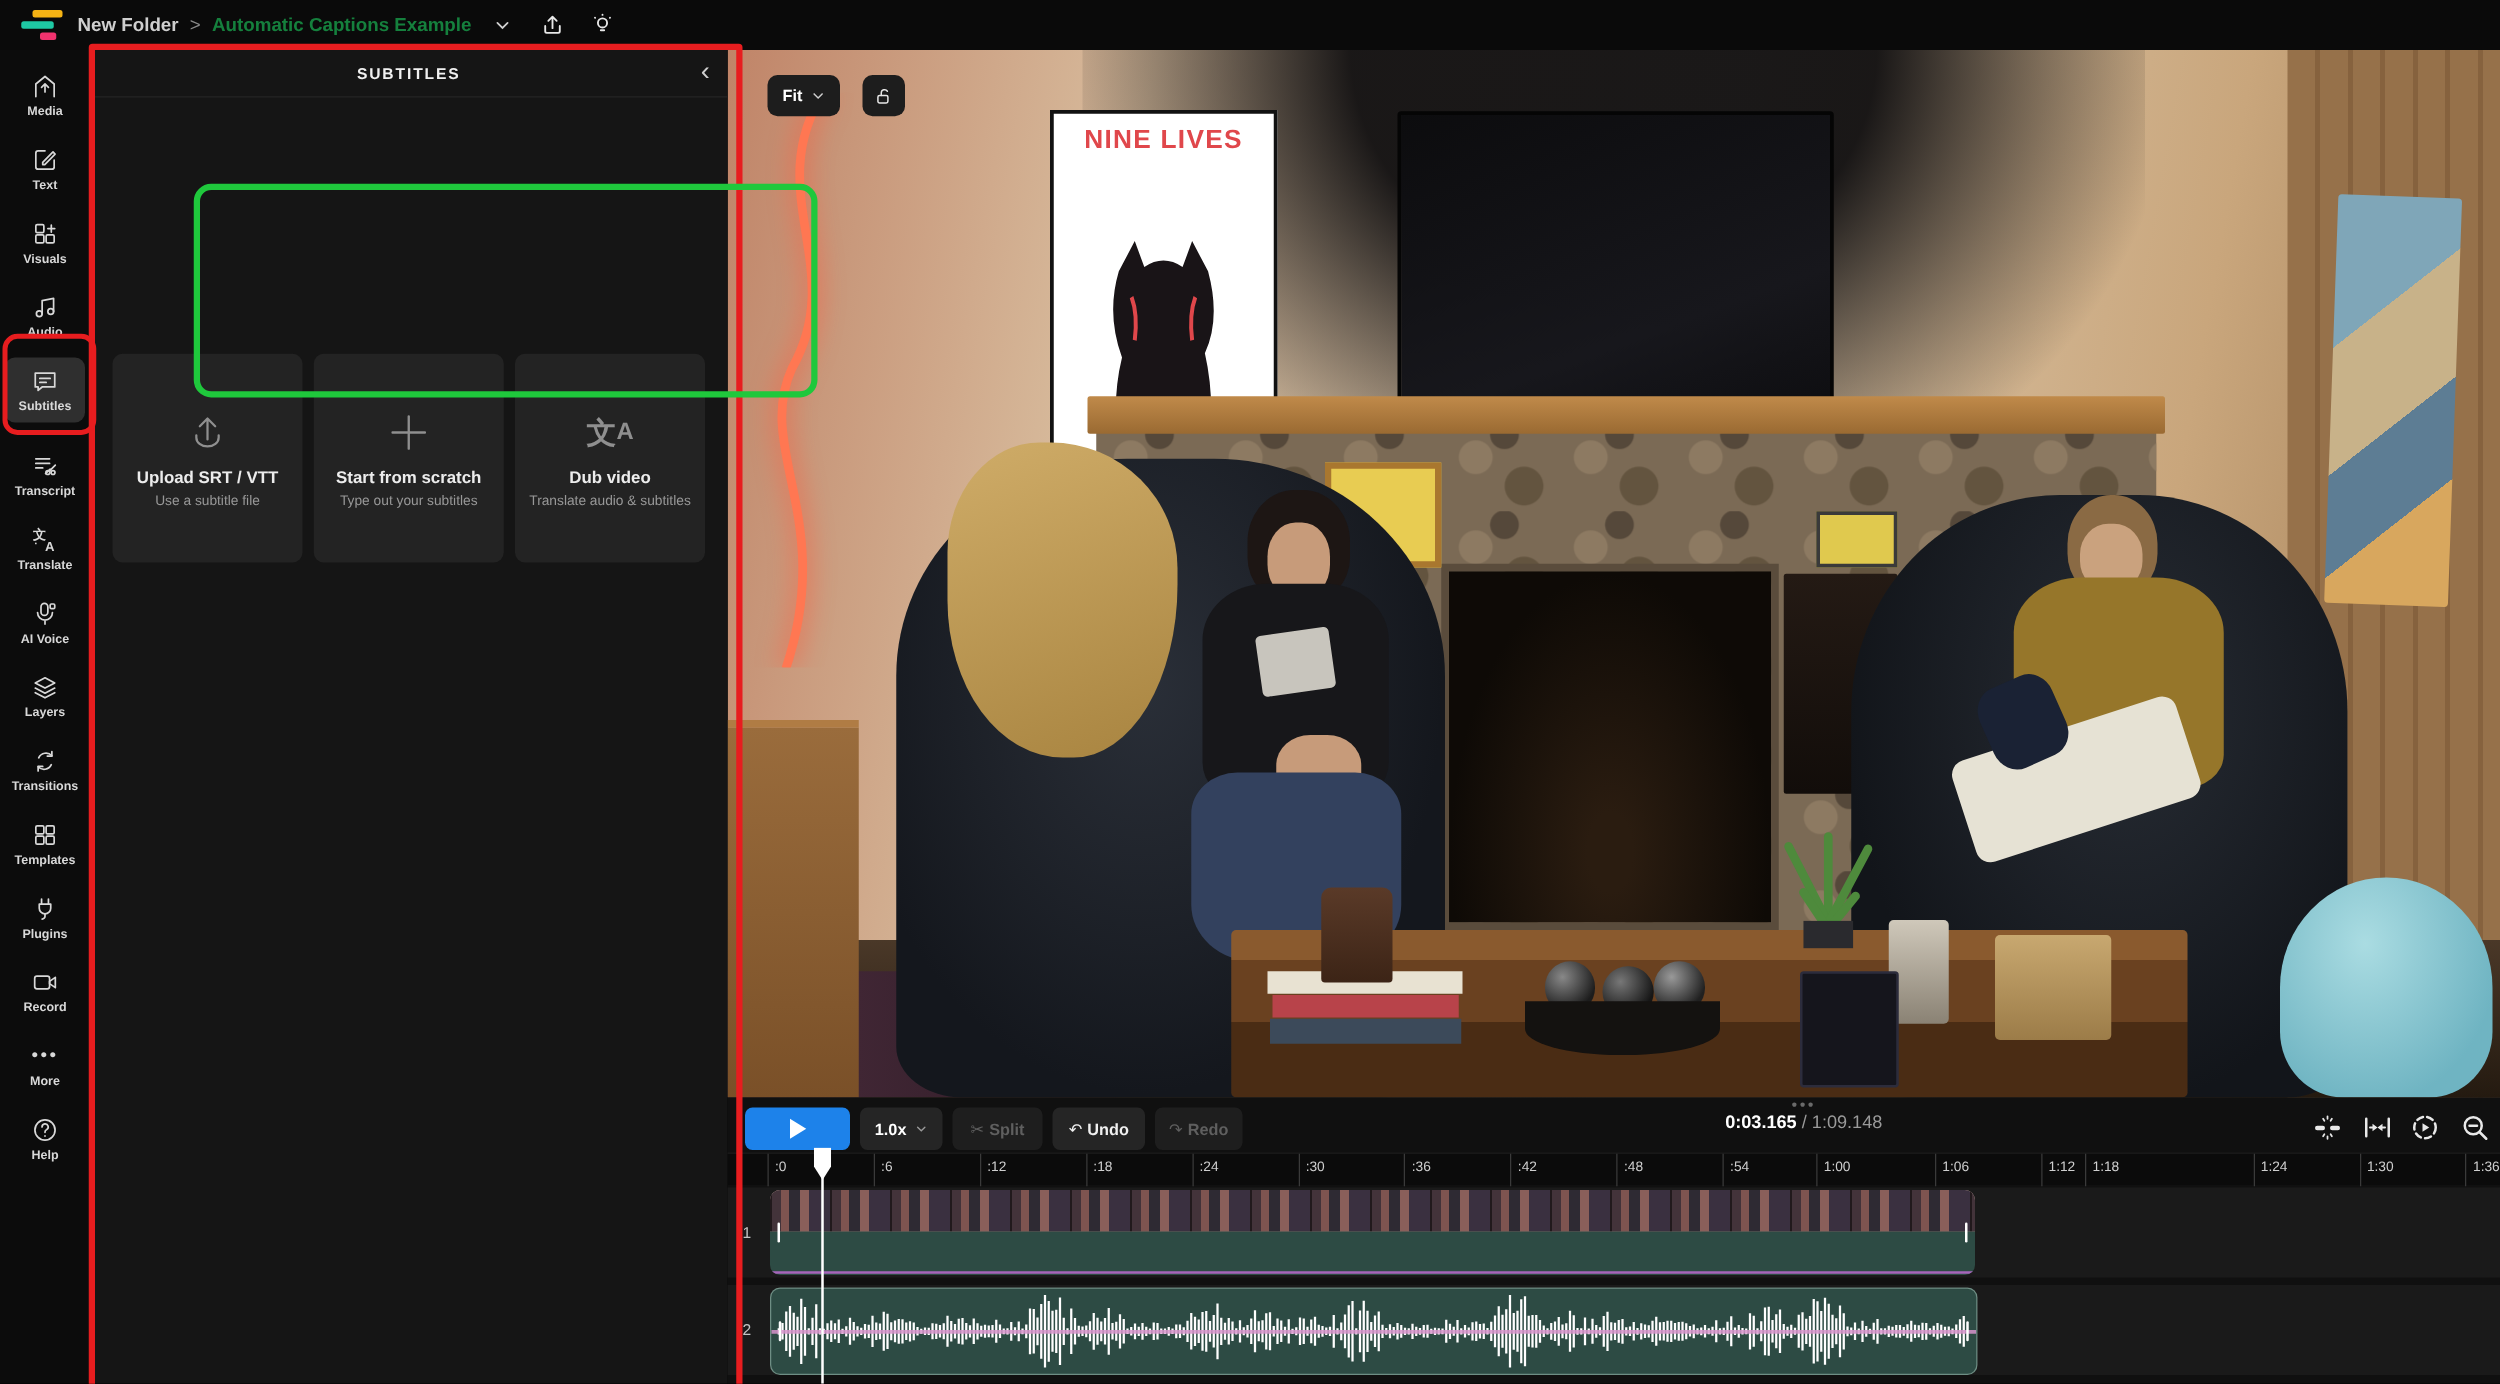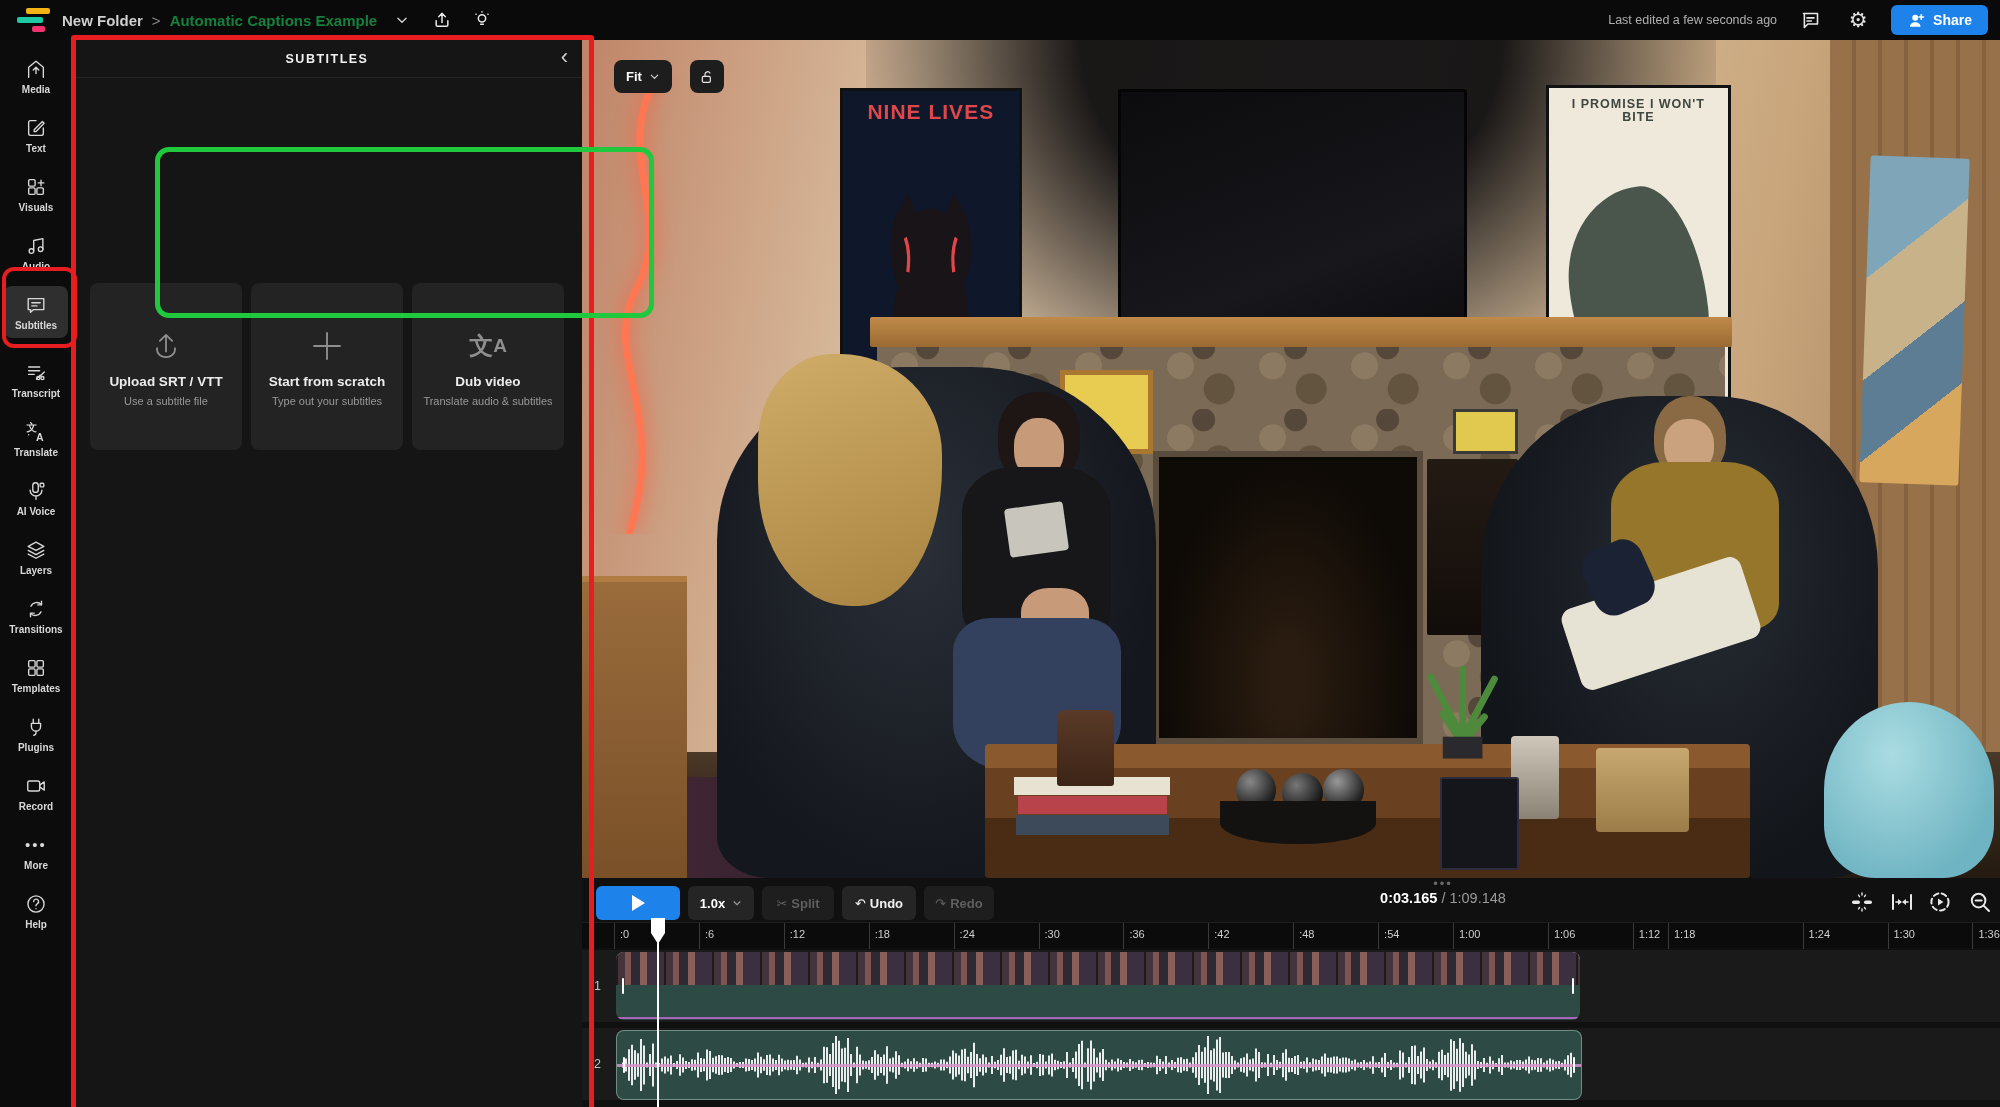--- a/index.html
+++ b/index.html
@@ -123,38 +123,20 @@
         <path d="M12 15V4M12 4L8 8M12 4l4 4"></path>
         <path d="M5 13v5a1.5 1.5 0 0 0 1.5 1.5h11A1.5 1.5 0 0 0 19 18v-5"></path>
       </svg>
   </span>
   <span class="tb-ic">
     <svg width="20" height="20" viewBox="0 0 24 24" fill="none" stroke="#e8e8e8" stroke-width="1.8" stroke-linecap="round">
         <circle cx="12" cy="10" r="4.4"></circle>
         <path d="M10.4 17h3.2M12 2.2v.1M4.8 5l.1.1M19.2 5l-.1.1"></path>
       </svg>
   </span>
-  <div id="tb-right">
-    <span id="last-edited">Last edited a few seconds ago</span>
-    <span class="tb-ic" style="margin:0;">
-      <svg width="21" height="21" viewBox="0 0 24 24" fill="none" stroke="#e8e8e8" stroke-width="1.8" stroke-linejoin="round">
-          <path d="M4 4h16v12H9l-4 4V4z"></path>
-          <path d="M8 9h8M8 12.5h5" stroke-linecap="round"></path>
-        </svg>
-    </span>
-    <span class="tb-ic" style="margin:0;font-size:21px;">⚙</span>
-    <div id="share-btn">
-      <svg width="18" height="16" viewBox="0 0 24 20" fill="#fff">
-          <circle cx="11" cy="7" r="4"></circle>
-          <path d="M4 19c0-4 3.2-6 7-6s7 2 7 6z"></path>
-          <path d="M19 3v6M16 6h6" stroke="#fff" stroke-width="2.2" fill="none" stroke-linecap="round"></path>
-        </svg>
-      <span>Share</span>
-    </div>
-  </div>
 </div>
 
 <div id="sidebar" class="abs">
   <div style="height:10px;"></div>
   <div id="sidebar-items">
       <div class="sb-item">
         <span class="ic">
           <svg width="22" height="22" viewBox="0 0 24 24">
             <path d="M4 21V10l8-6.5L20 10v11"></path>
             <path d="M12 17v-7m0 0l-3 3m3-3l3 3"></path>
@@ -342,21 +324,21 @@
        background:linear-gradient(100deg,#c08468 0%,#d8bd9e 22%,#ddc9ae 52%,#c9a67c 78%,#9a7750 100%);"></div>
   <div class="scene-el" style="left:88%;top:0;width:12%;height:100%;
        background:repeating-linear-gradient(90deg,#96714a 0 22px,#86623e 22px 26px);"></div>
   <div class="scene-el" style="left:20%;top:0;width:60%;height:45%;
        background:radial-gradient(ellipse at 50% 0%,rgba(5,5,8,.9) 35%,rgba(5,5,8,0) 75%);"></div>
 
   <svg class="scene-el" style="left:0;top:4%;width:8%;height:55%;" viewBox="0 0 100 460">
     <path d="M70 0 C20 80, 90 140, 45 220 C15 285, 80 340, 40 460" stroke="#ff7752" stroke-width="7" fill="none" style="filter:drop-shadow(0 0 10px #ff5a3c);"></path>
   </svg>
 
-  <div class="scene-el poster" style="left:18.2%;top:5.7%;width:12.8%;height:48%;background:#0f172a;">
+  <div class="scene-el poster" style="left:18.2%;top:5.7%;width:12.8%;height:48%;background:#ffffff;">
     <span class="pt" style="color:#e0474b;font-size:21px;">NINE LIVES</span>
     <svg width="78%" height="55%" viewBox="0 0 100 120" preserveAspectRatio="none">
       <path d="M22 18 L32 4 38 16 Q50 10 62 16 L68 4 78 18 Q86 40 76 56 Q84 82 76 112 L66 112 66 102 56 104 56 112 44 112 44 104 34 104 34 112 24 112 Q16 82 24 58 Q14 38 22 18 Z" fill="#191417"></path>
       <path d="M30 30 q4 8 2 20 M70 30 q-4 8 -2 20" stroke="#e0474b" stroke-width="2.5" fill="none"></path>
     </svg>
     <span class="pt" style="color:#e0474b;font-size:19px;">NONE LEFT</span>
   </div>
 
   <div class="scene-el" style="left:37.8%;top:5.8%;width:24.6%;height:34.8%;
        background:linear-gradient(160deg,#0c0c0e,#17171c 60%,#0a0a0c);border:3px solid #050505;border-radius:3px;"></div>
@@ -370,25 +352,20 @@
         <circle cx="80" cy="55" r="5"></circle>
         <circle cx="130" cy="66" r="5"></circle>
         <circle cx="180" cy="58" r="5"></circle>
       <circle cx="230" cy="46" r="5"></circle>
         <circle cx="280" cy="46" r="5"></circle>
         <circle cx="330" cy="56" r="5"></circle>
         <circle cx="385" cy="58" r="5"></circle>
     </g>
   </svg>
 
-  <div class="scene-el poster" style="left:68%;top:5.4%;width:13%;height:47.6%;background:#efe9dc;">
-    <span class="pt" style="color:#3d463f;font-size:12.5px;">I PROMISE I WON'T BITE</span>
-    <div style="width:82%;height:56%;background:#4a554c;border-radius:58% 42% 60% 40%/45% 62% 38% 55%;transform:rotate(-6deg);"></div>
-    <span class="pt" style="color:#3d463f;font-size:12.5px;">BUT I PROBABLY WILL</span>
-  </div>
 
   <div class="scene-el" style="left:90.5%;top:14%;width:7%;height:39%;
        background:linear-gradient(140deg,#7fa6b8 0 30%,#c8b289 30% 55%,#5d7d94 55% 75%,#d8a75e 75%);border-radius:3px;transform:rotate(2deg);"></div>
 
   <div class="scene-el" style="left:20.8%;top:35.5%;width:59.8%;height:55%;
        background-color:#7b6a55;background-image:radial-gradient(circle at 30% 40%,#8d7a62 13px,transparent 14px),radial-gradient(circle at 72% 72%,#63543f 15px,transparent 16px),radial-gradient(circle at 55% 15%,#55483a 11px,transparent 12px);background-size:92px 72px;"></div>
   <div class="scene-el" style="left:20.3%;top:33%;width:60.8%;height:3.6%;
        background:linear-gradient(#c08a4a,#9a6a32);border-radius:2px;"></div>
   <div class="scene-el" style="left:40.3%;top:49%;width:19%;height:35%;
        background:radial-gradient(ellipse at 50% 80%,#2a1c10 10%,#0e0a06 70%);border:6px solid #5a4c3c;"></div>

